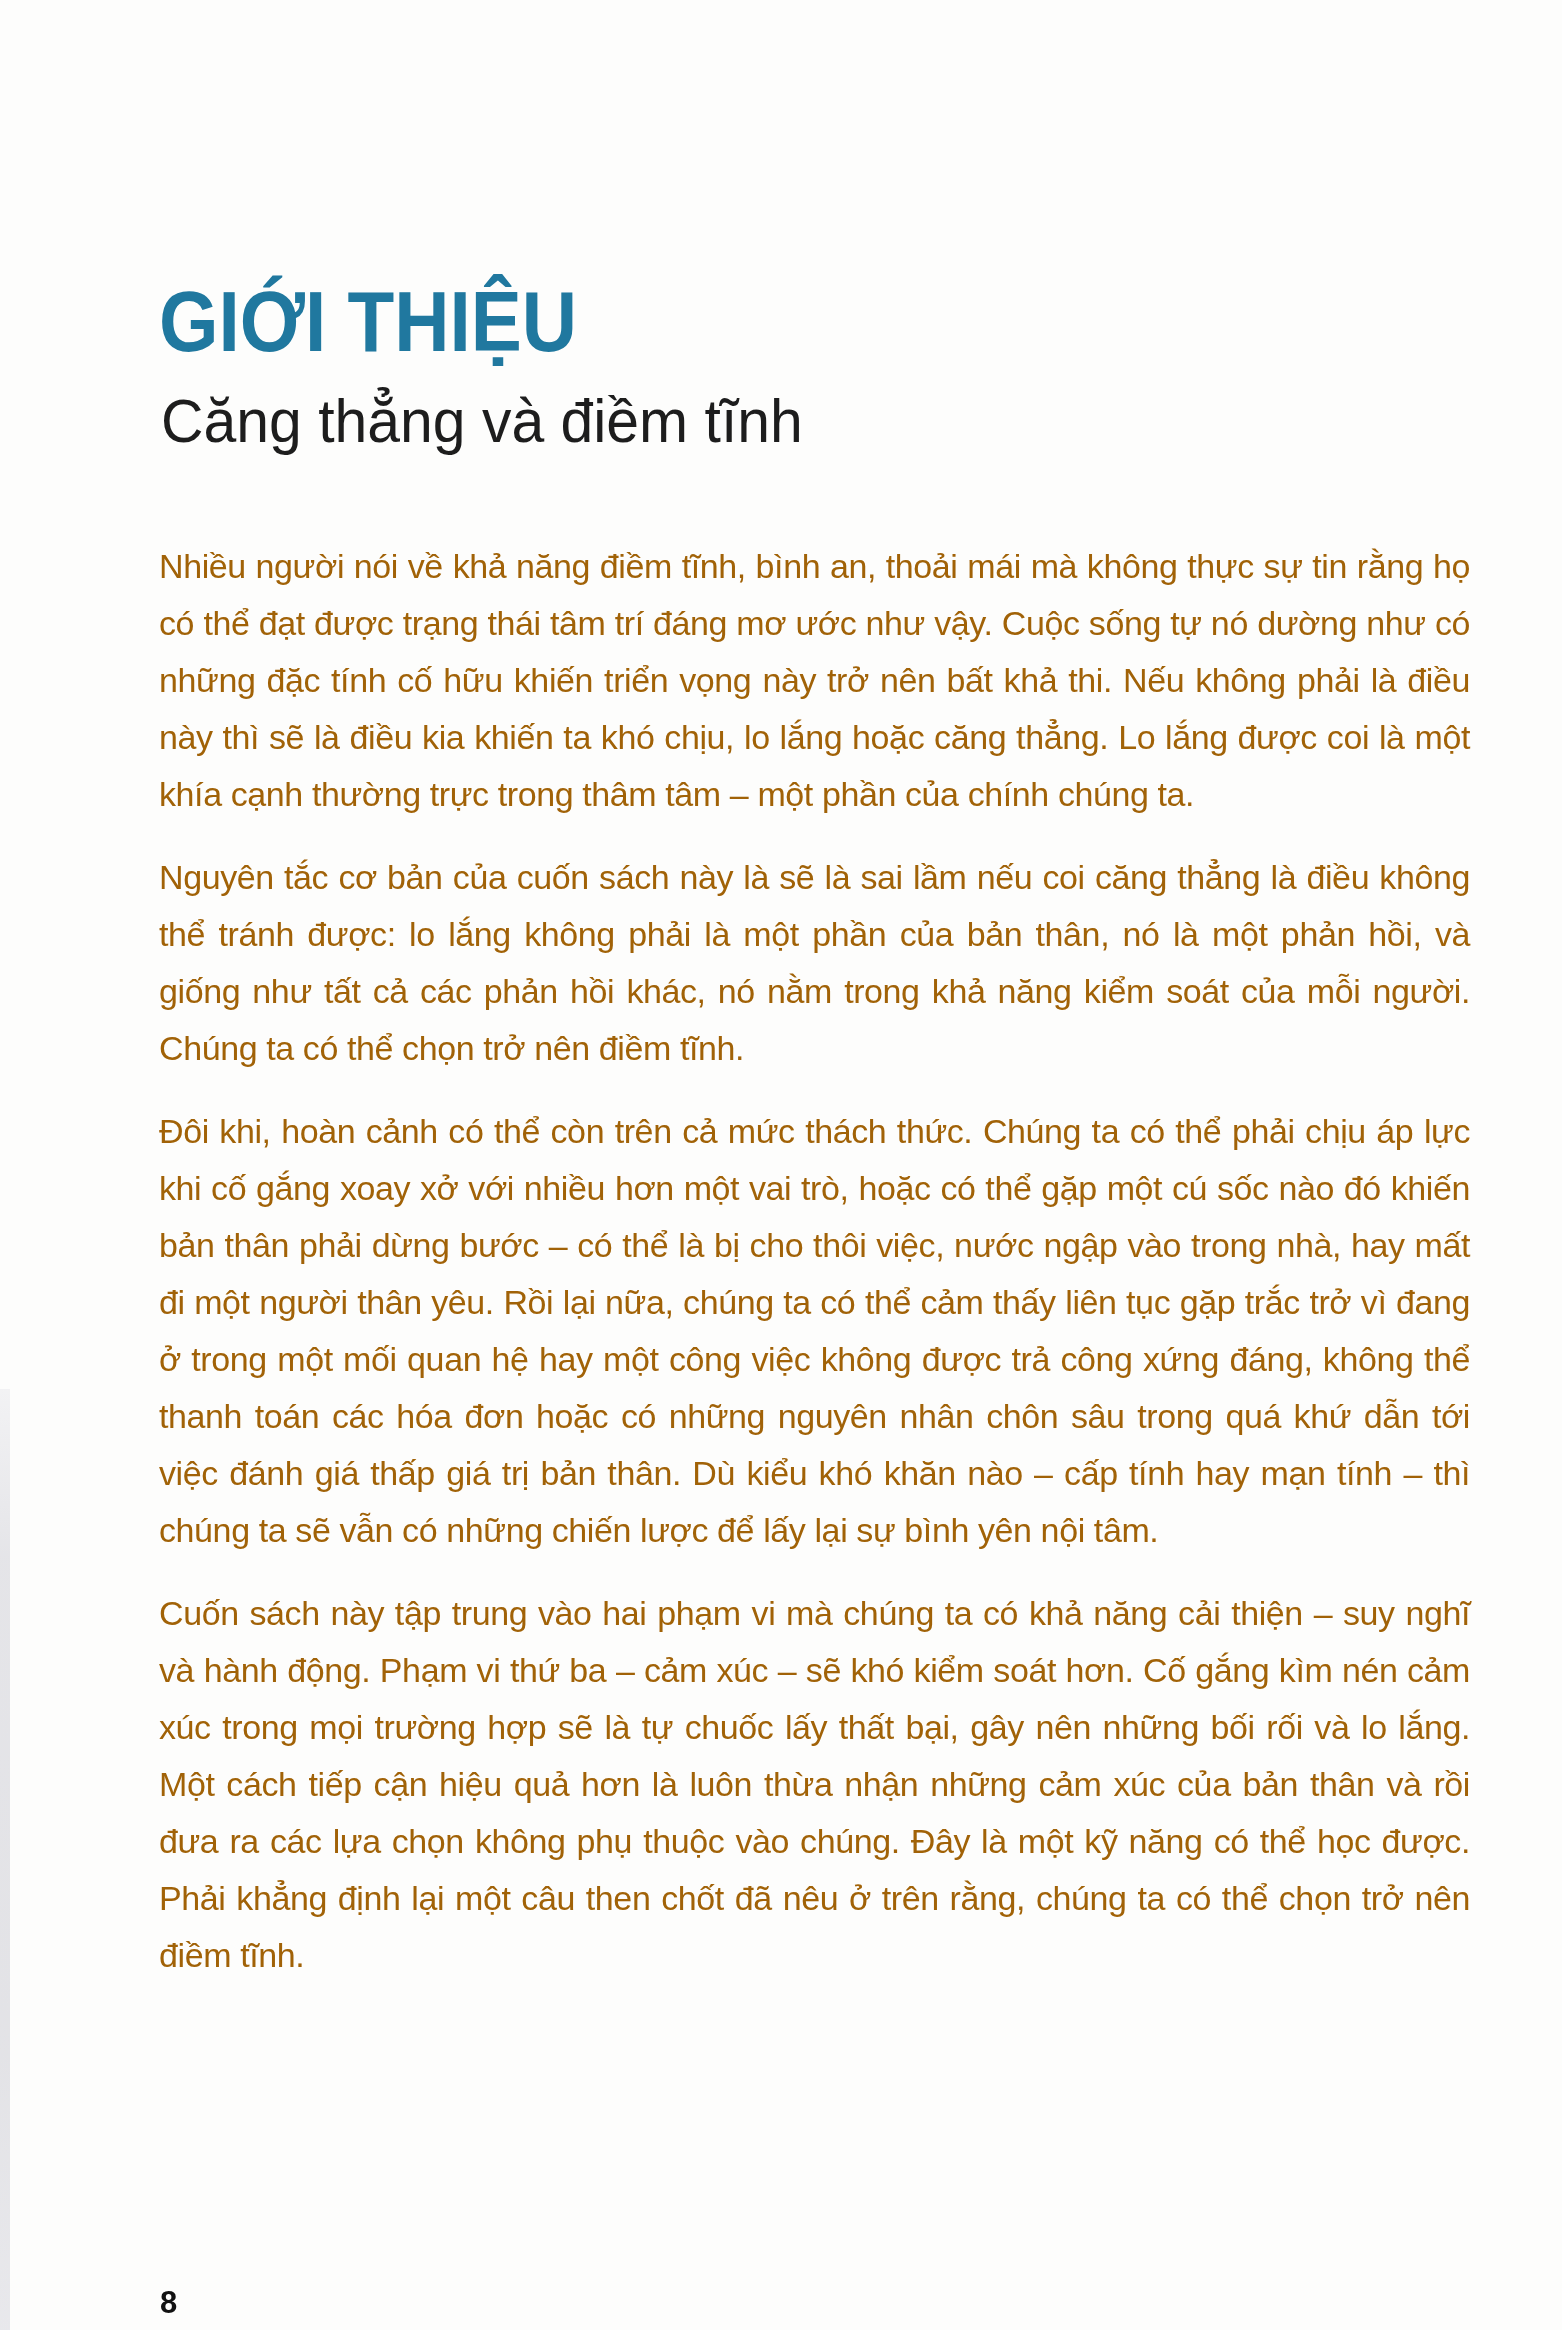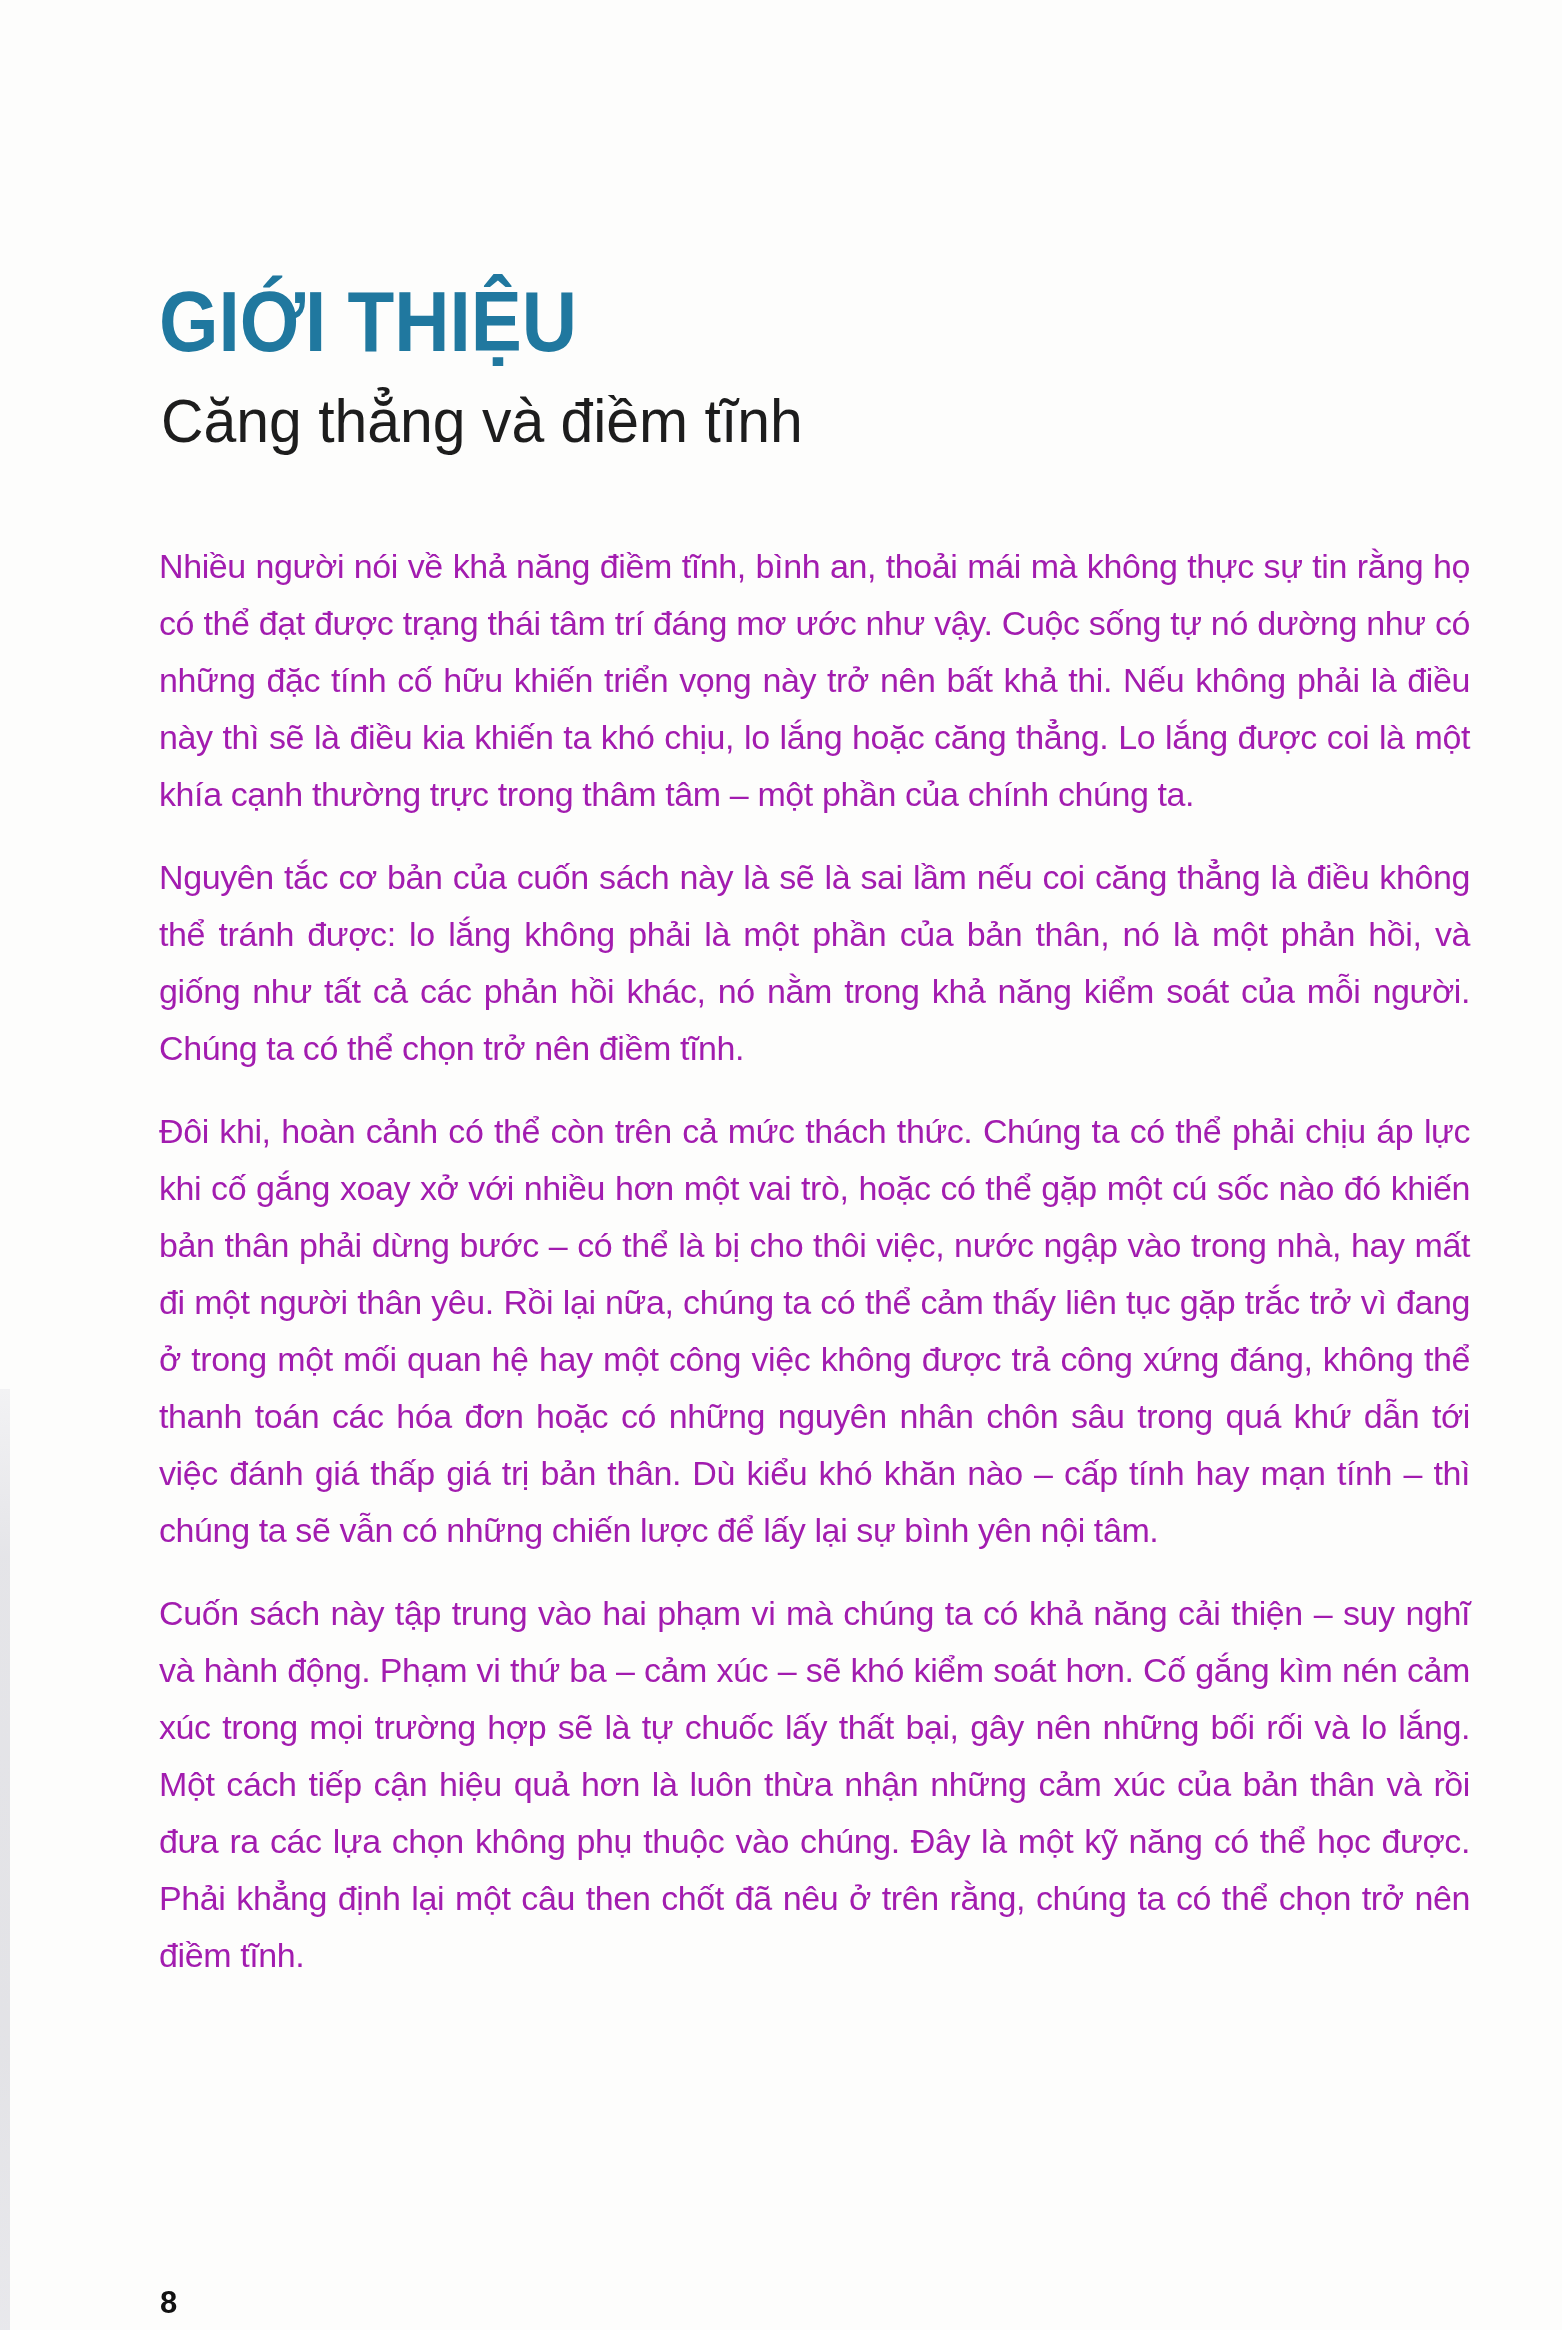--- a/index.html
+++ b/index.html
@@ -48,21 +48,21 @@
     line-height: 1.1;
     transform: scaleX(0.95);
     transform-origin: left top;
     white-space: nowrap;
   }
   .body-text {
     position: absolute;
     left: 159px;
     top: 538px;
     width: 1311px;
-    color: #a21caf;
+    color: #a16207;
     font-size: 34px;
     line-height: 57px;
     letter-spacing: -0.4px;
     text-align: justify;
   }
   .body-text p {
     margin: 0 0 26px 0;
   }
   .page-number {
     position: absolute;

